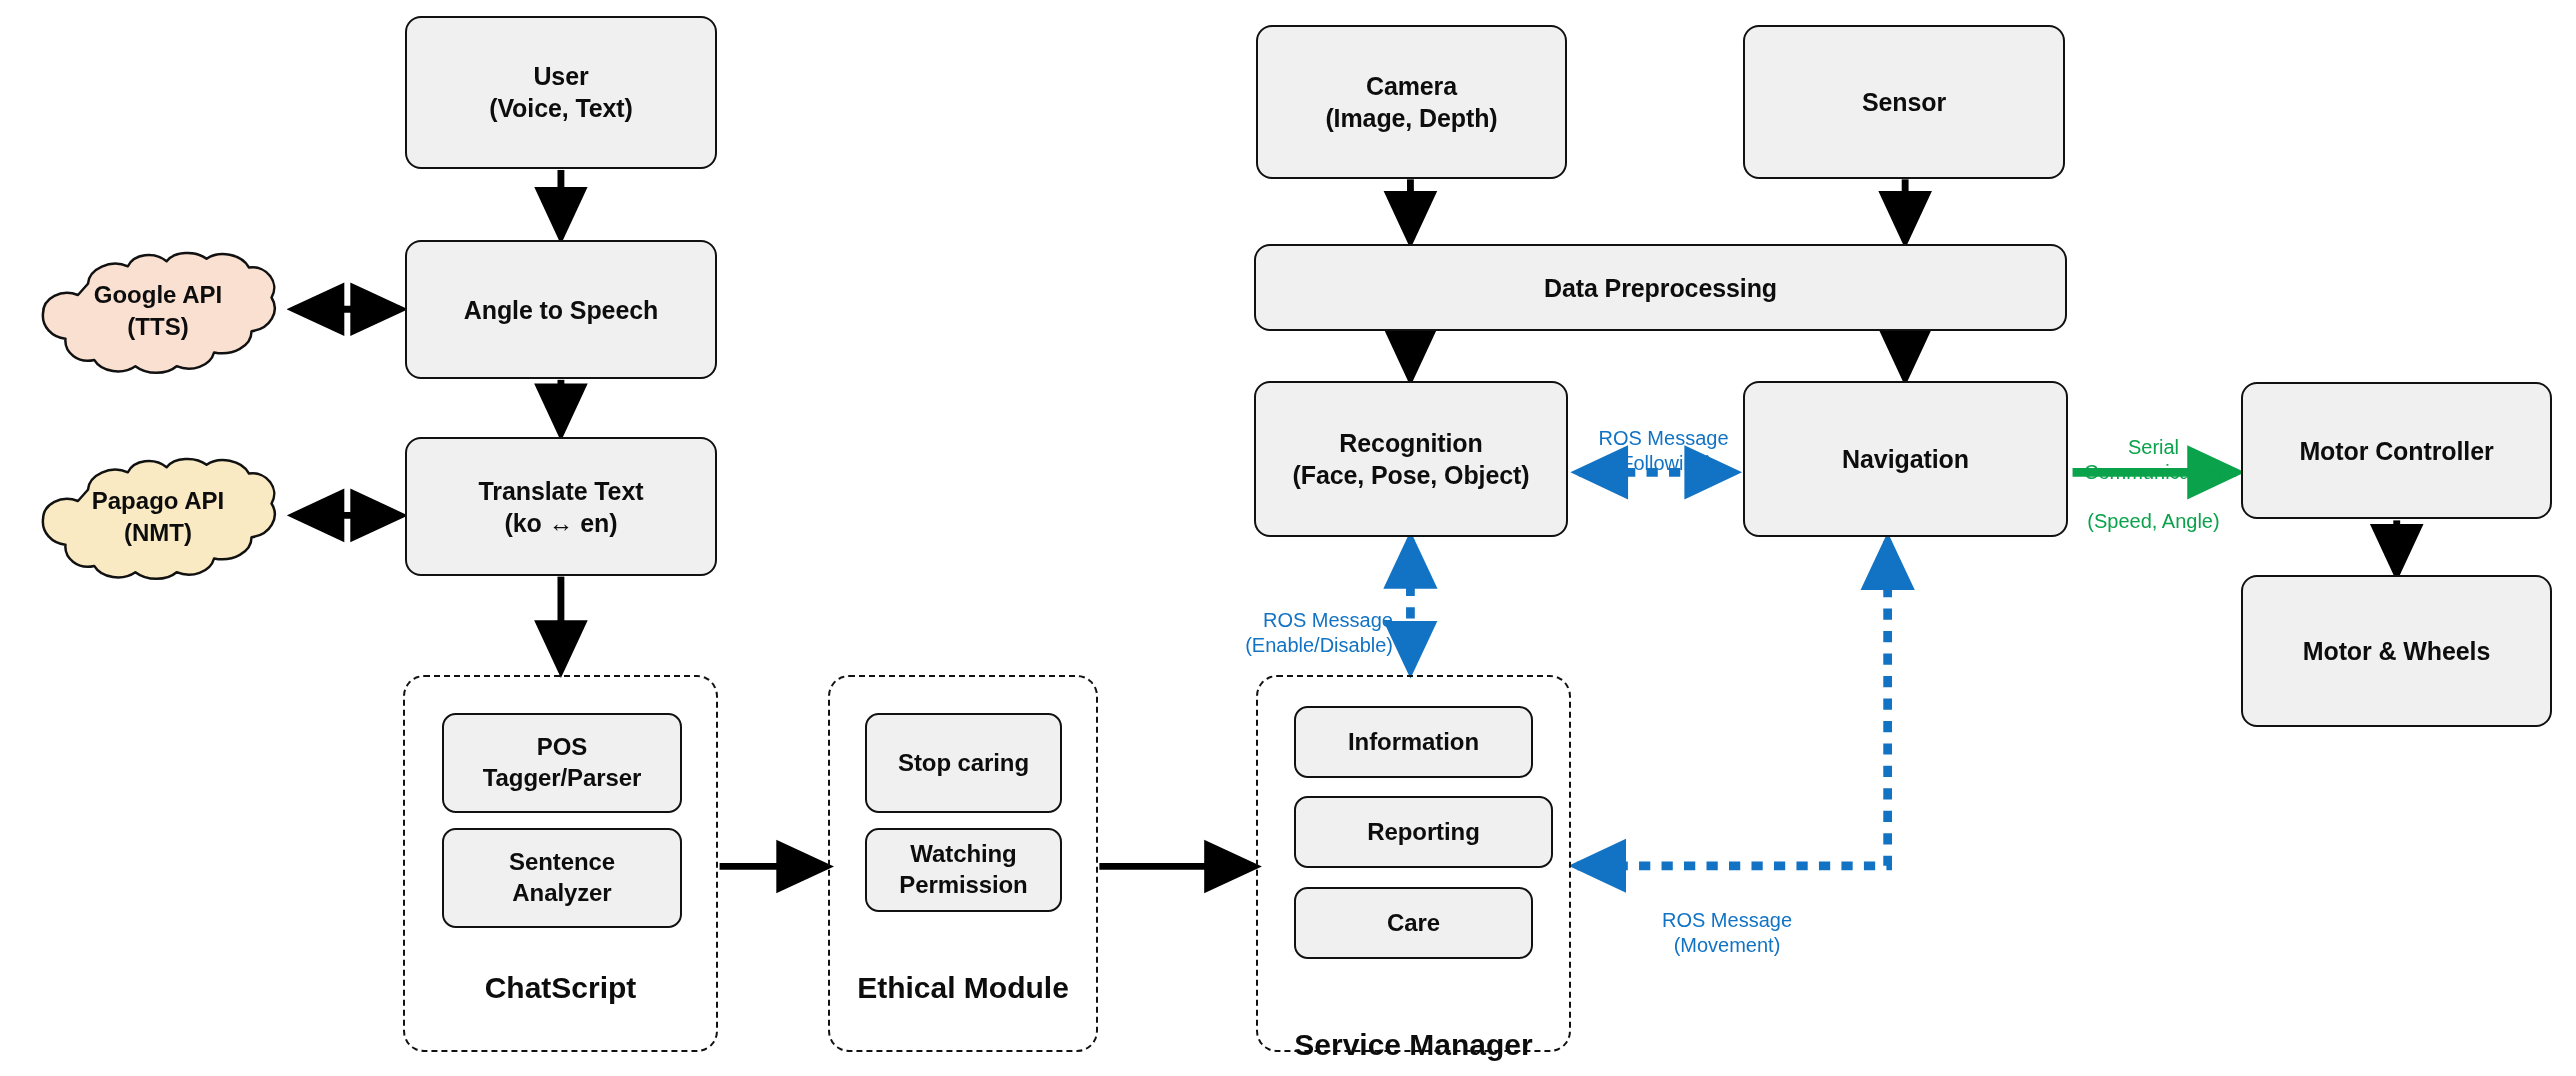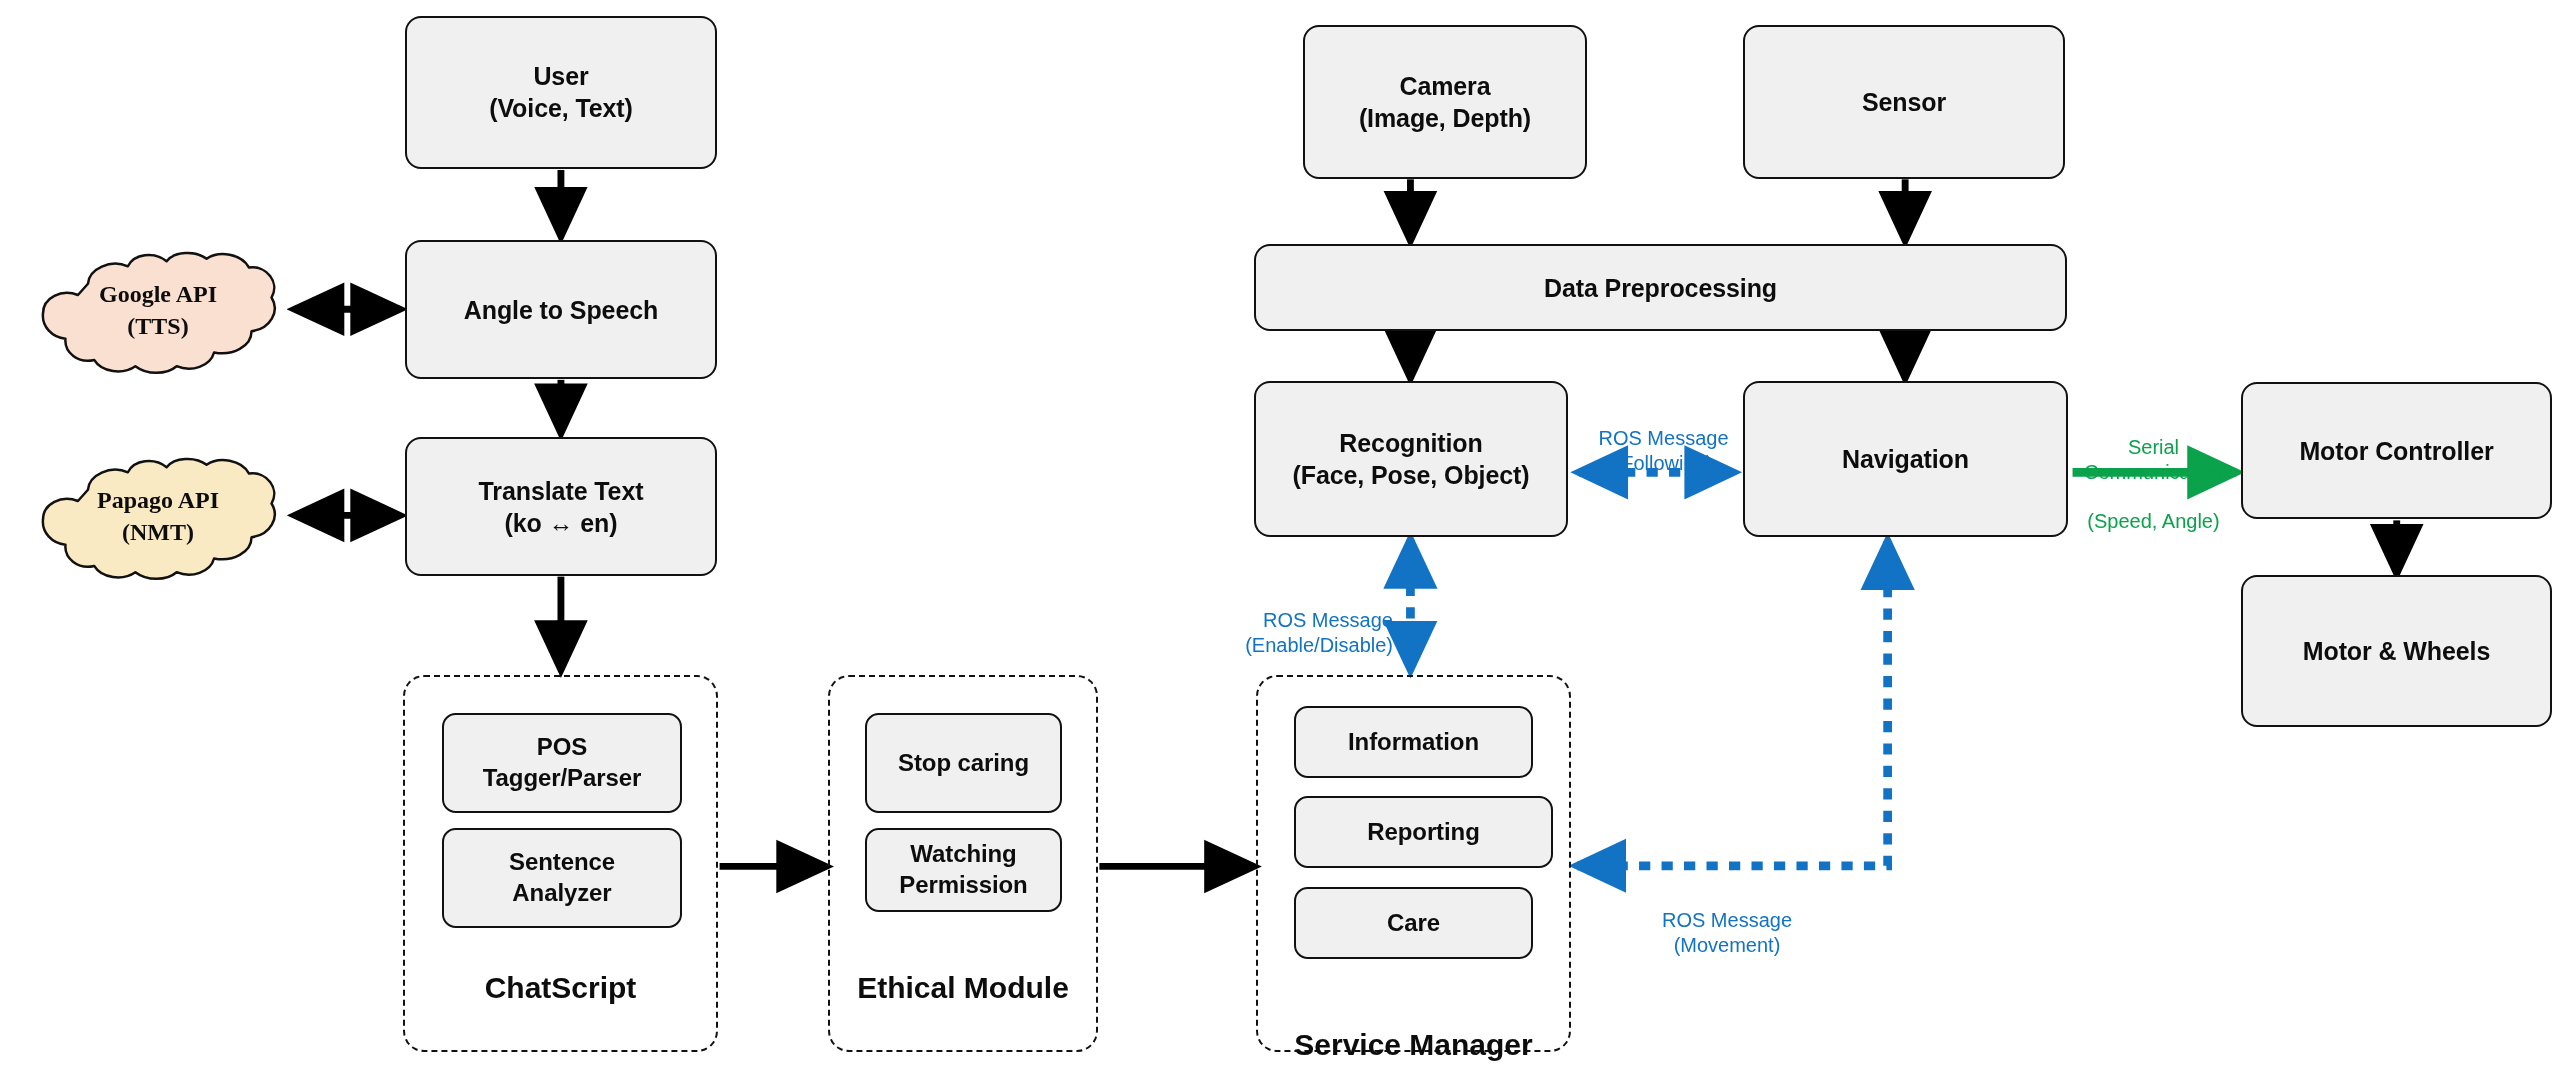--- a/index.html
+++ b/index.html
@@ -57,21 +57,20 @@
     text-align: center;
     font-weight: bold;
     font-size: 30px;
     color: #0d0d0d;
   }
   .cloud {
     position: absolute;
     display: flex;
     align-items: center;
     justify-content: center;
-    font-family: Liberation Serif, serif;
   }
   .cloud .cloud-text {
     position: relative;
     z-index: 3;
     text-align: center;
     font-weight: bold;
     font-size: 24px;
     line-height: 1.3;
     color: #0d0d0d;
     pointer-events: none;
@@ -214,21 +213,21 @@
   <div class="node small" style="left:865px; top:828px; width:197px; height:84px; white-space:pre-line;">Watching
 Permission</div>
   <div class="group-label" style="left:828px; top:971px; width:270px;">Ethical Module</div>
 
   <div class="group" style="left:1256px; top:675px; width:315px; height:377px;"></div>
   <div class="node small" style="left:1294px; top:706px; width:239px; height:72px;">Information</div>
   <div class="node small" style="left:1294px; top:796px; width:259px; height:72px;">Reporting</div>
   <div class="node small" style="left:1294px; top:887px; width:239px; height:72px;">Care</div>
   <div class="group-label" style="left:1256px; top:1028px; width:315px;">Service Manager</div>
 
-  <div class="node" style="left:1256px; top:25px; width:284px; height:154px; white-space:pre-line;margin-left:47px;">Camera
+  <div class="node" style="left:1256px; top:25px; width:311px; height:154px; white-space:pre-line;">Camera
 (Image, Depth)</div>
 
   <div class="node" style="left:1743px; top:25px; width:322px; height:154px; white-space:pre-line;">Sensor</div>
 
   <div class="node" style="left:1254px; top:244px; width:813px; height:87px;">Data Preprocessing</div>
 
   <div class="node" style="left:1254px; top:381px; width:314px; height:156px; white-space:pre-line;">Recognition
 (Face, Pose, Object)</div>
 
   <div class="node" style="left:1743px; top:381px; width:325px; height:156px;">Navigation</div>

